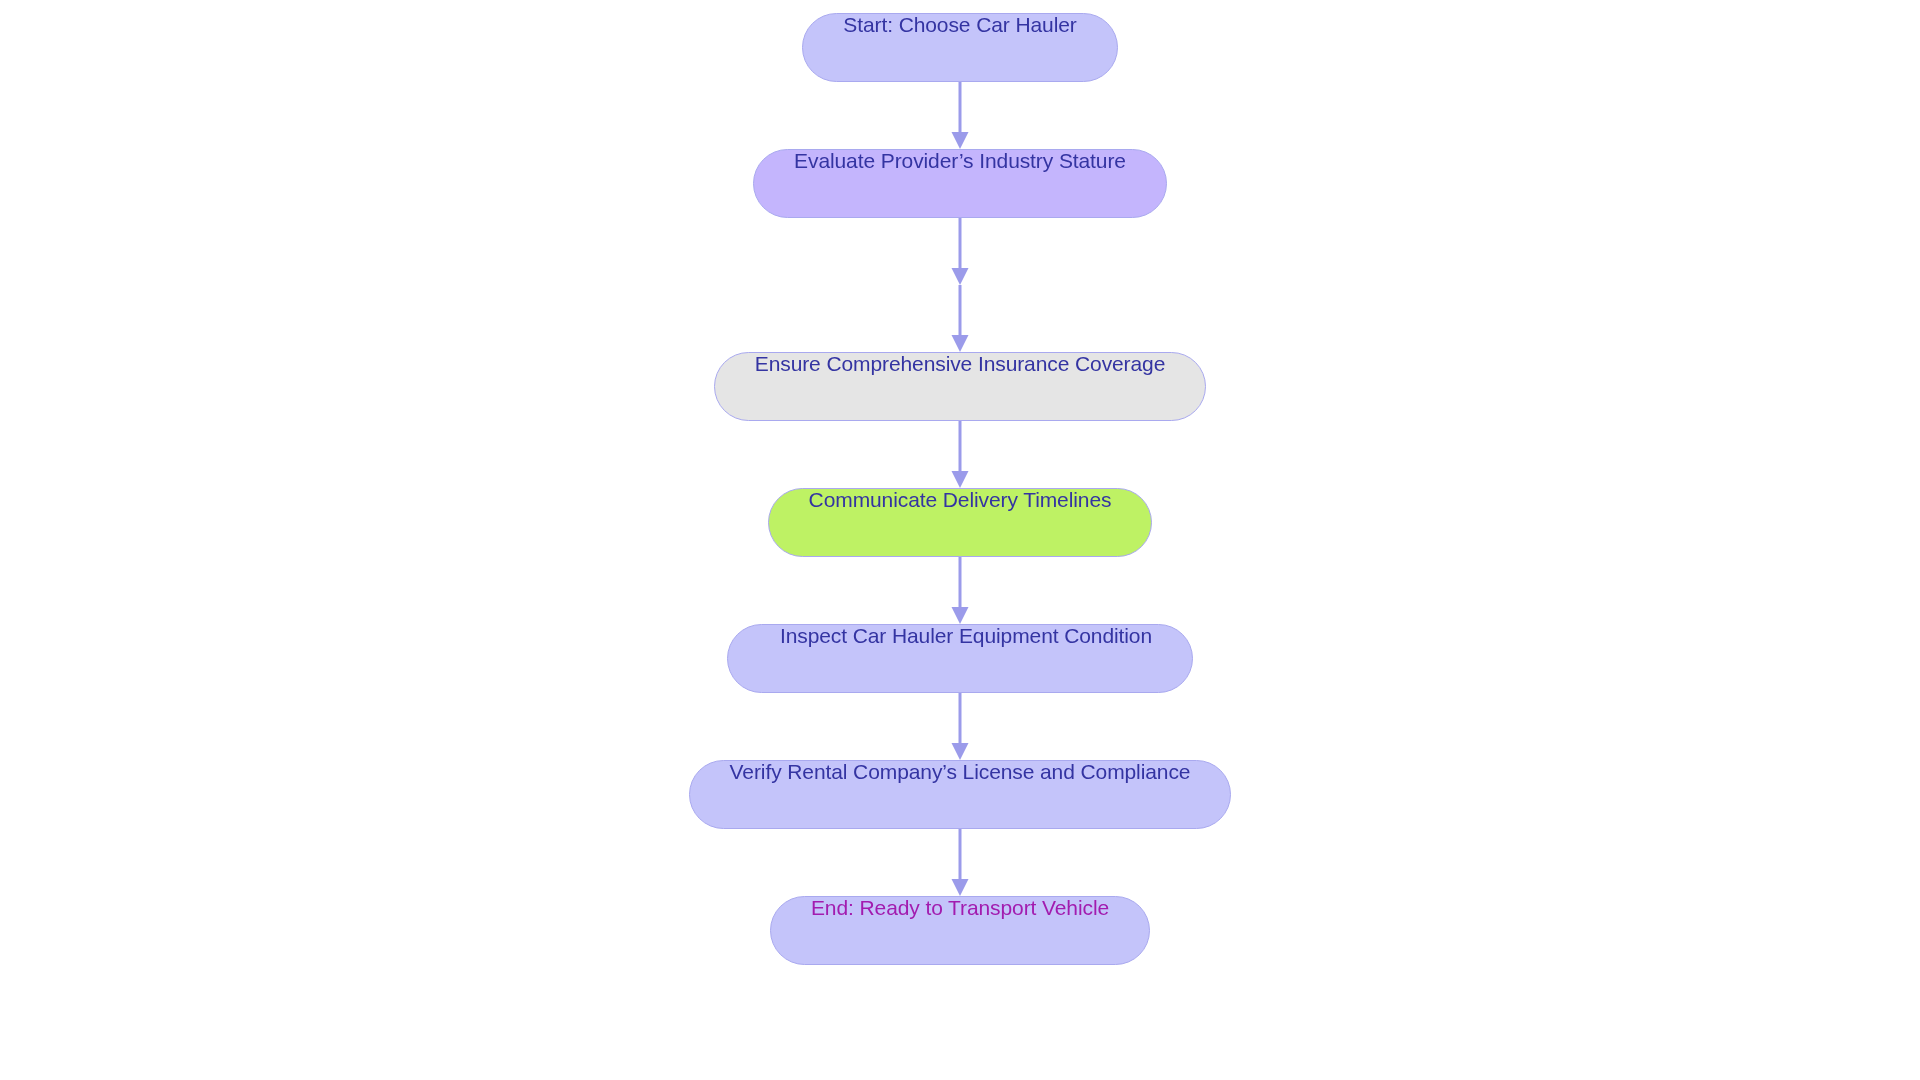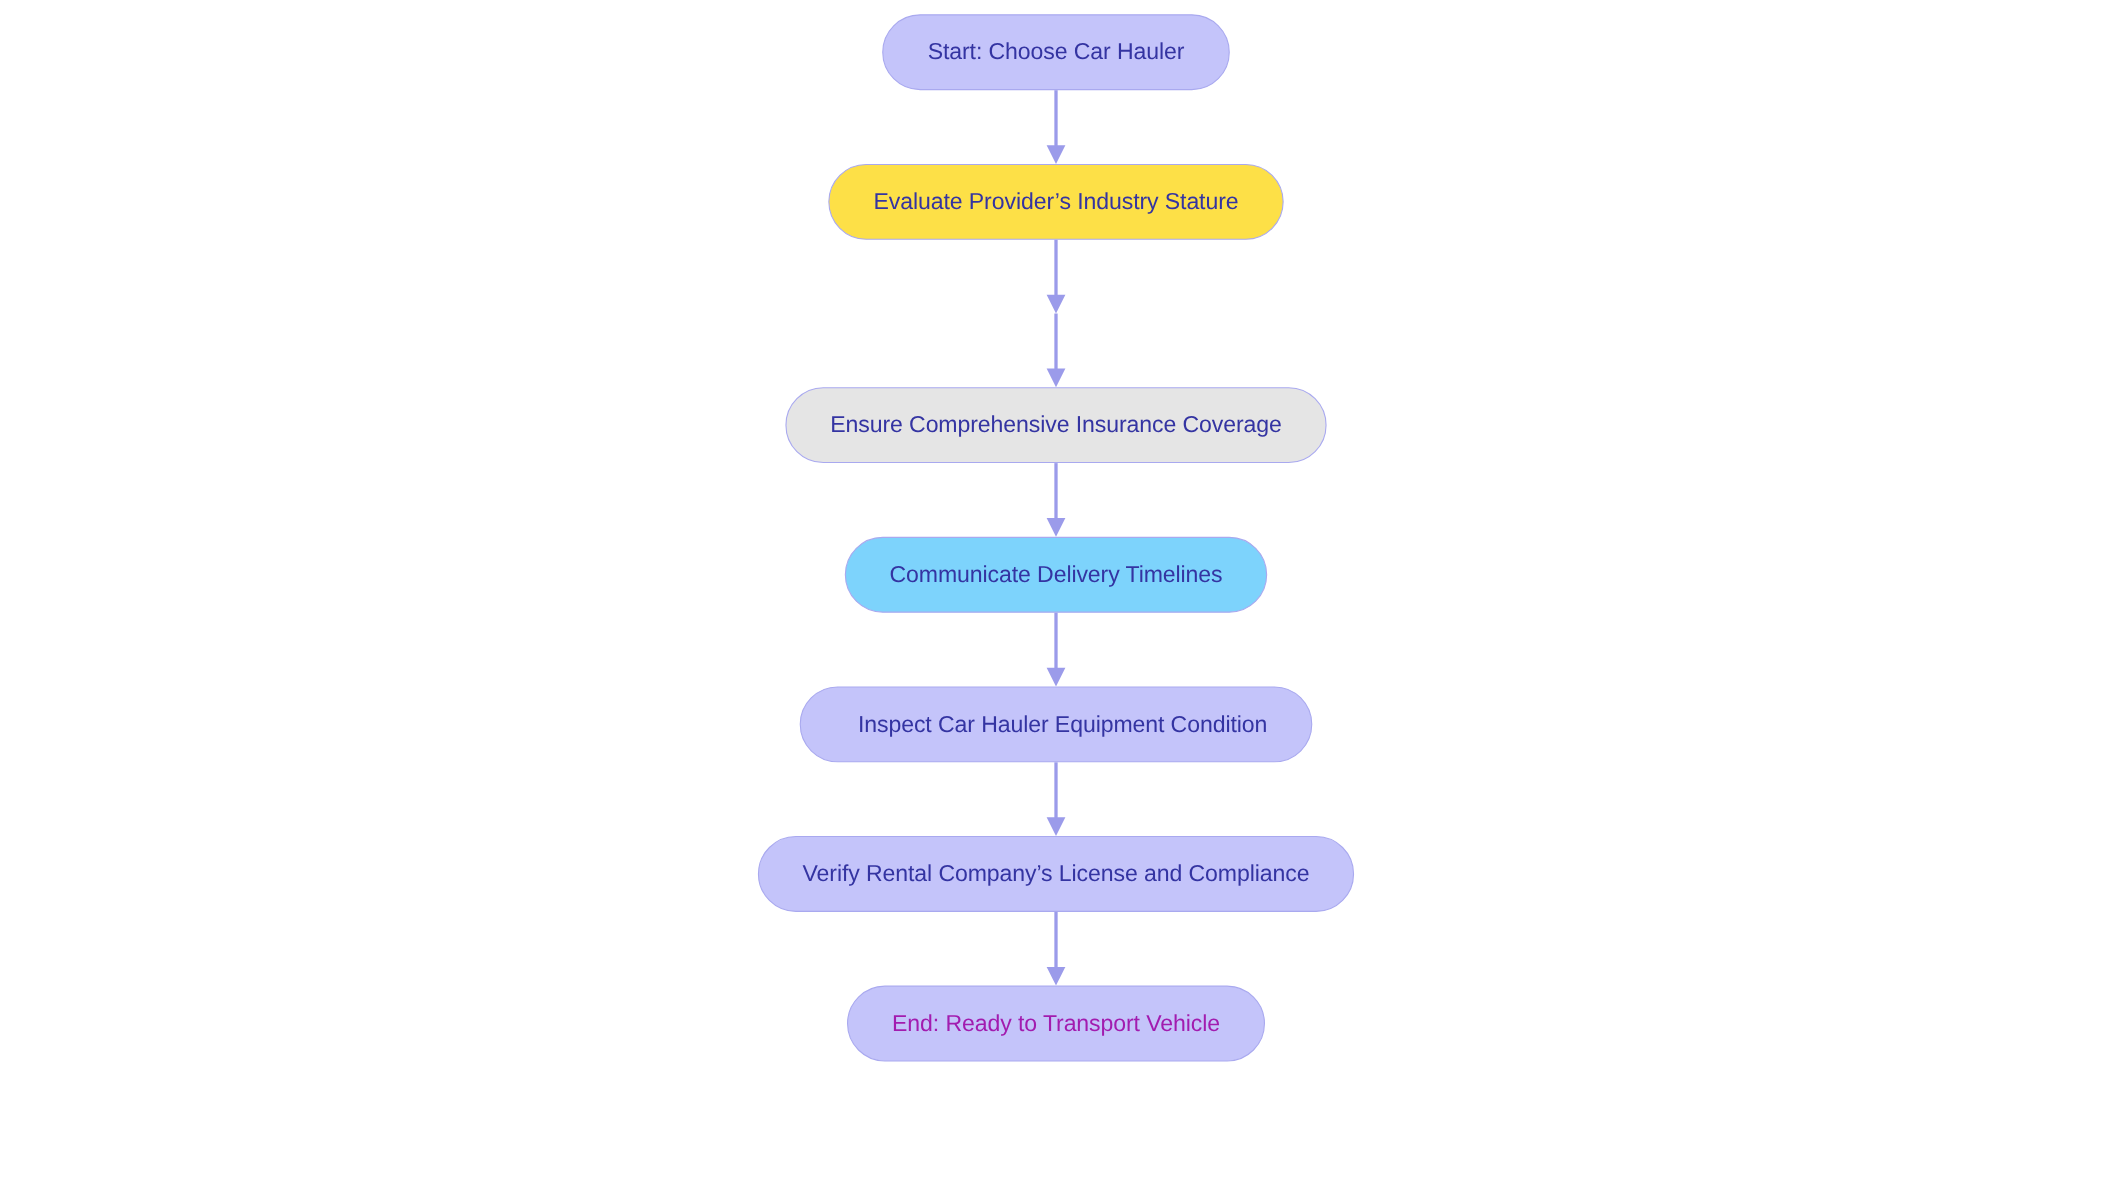--- a/index.html
+++ b/index.html
@@ -36,21 +36,20 @@
     padding-top: 13px;
     box-sizing: border-box;
   }
 
   
   .node {
     position: relative;
     height: 69px;
     box-sizing: border-box;
     display: flex;
-    align-items: center;
     justify-content: center;
     padding: 0 40px;
     border-radius: 999px;
     background: #c4c4fa;
     border: 1.3px solid #a9a9ef;
     white-space: nowrap;
     flex: 0 0 auto;
   }
 
   .node-label {
@@ -95,21 +94,21 @@
     <div class="node" style="background: rgb(196, 196, 250); border-color: rgb(169, 169, 239);">
       <span class="node-label" style="color: rgb(52, 52, 162);">Start: Choose Car Hauler</span>
     </div>
     <div class="connector">
       <svg viewBox="0 0 24 67" xmlns="http://www.w3.org/2000/svg">
         <line class="connector-line" x1="12" y1="0" x2="12" y2="52" style="stroke: rgb(155, 155, 234);"></line>
         <polygon class="connector-head" points="12,67 3.5,50 20.5,50" style="fill: rgb(155, 155, 234);"></polygon>
       </svg>
     </div>
 
-    <div class="node" style="background: #fde047; border-color: rgb(169, 169, 239);">
+    <div class="node" style="background: #c4b5fd; border-color: rgb(169, 169, 239);">
       <span class="node-label" style="color: rgb(52, 52, 162);">Evaluate Provider’s Industry Stature</span>
     </div>
     <div class="connector">
       <svg viewBox="0 0 24 67" xmlns="http://www.w3.org/2000/svg">
         <line class="connector-line" x1="12" y1="0" x2="12" y2="52" style="stroke: rgb(155, 155, 234);"></line>
         <polygon class="connector-head" points="12,67 3.5,50 20.5,50" style="fill: rgb(155, 155, 234);"></polygon>
       </svg>
     </div>
 
     <div class="connector">
@@ -122,21 +121,21 @@
     <div class="node" style="background: #e5e5e5; border-color: rgb(169, 169, 239);">
       <span class="node-label" style="color: rgb(52, 52, 162);">Ensure Comprehensive Insurance Coverage</span>
     </div>
     <div class="connector">
       <svg viewBox="0 0 24 67" xmlns="http://www.w3.org/2000/svg">
         <line class="connector-line" x1="12" y1="0" x2="12" y2="52" style="stroke: rgb(155, 155, 234);"></line>
         <polygon class="connector-head" points="12,67 3.5,50 20.5,50" style="fill: rgb(155, 155, 234);"></polygon>
       </svg>
     </div>
 
-    <div class="node" style="background: #7dd3fc; border-color: rgb(169, 169, 239);">
+    <div class="node" style="background: #bef264; border-color: rgb(169, 169, 239);">
       <span class="node-label" style="color: rgb(52, 52, 162);">Communicate Delivery Timelines</span>
     </div>
     <div class="connector">
       <svg viewBox="0 0 24 67" xmlns="http://www.w3.org/2000/svg">
         <line class="connector-line" x1="12" y1="0" x2="12" y2="52" style="stroke: rgb(155, 155, 234);"></line>
         <polygon class="connector-head" points="12,67 3.5,50 20.5,50" style="fill: rgb(155, 155, 234);"></polygon>
       </svg>
     </div>
 
     <div class="node" style="background: rgb(196, 196, 250); border-color: rgb(169, 169, 239);">

